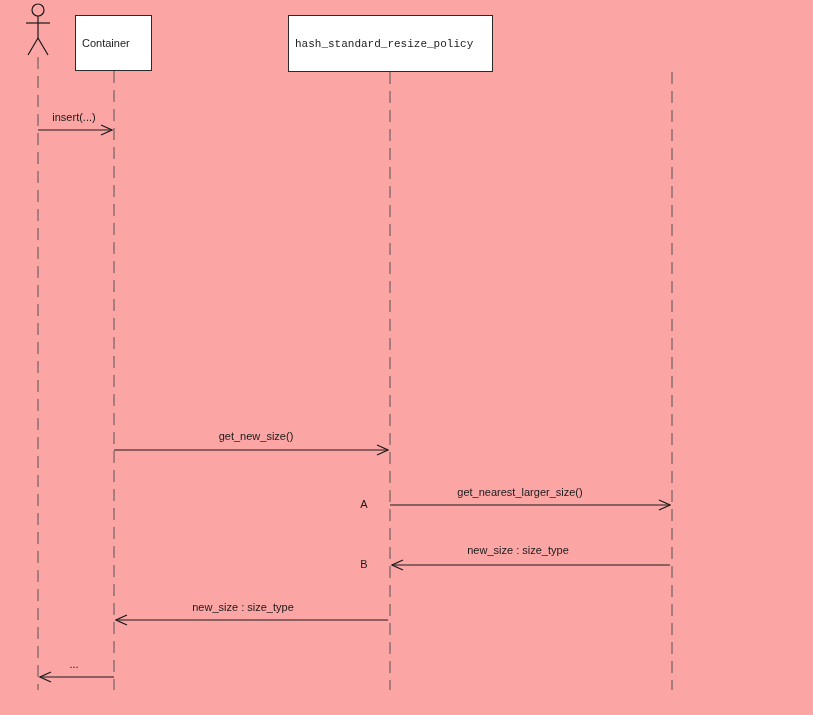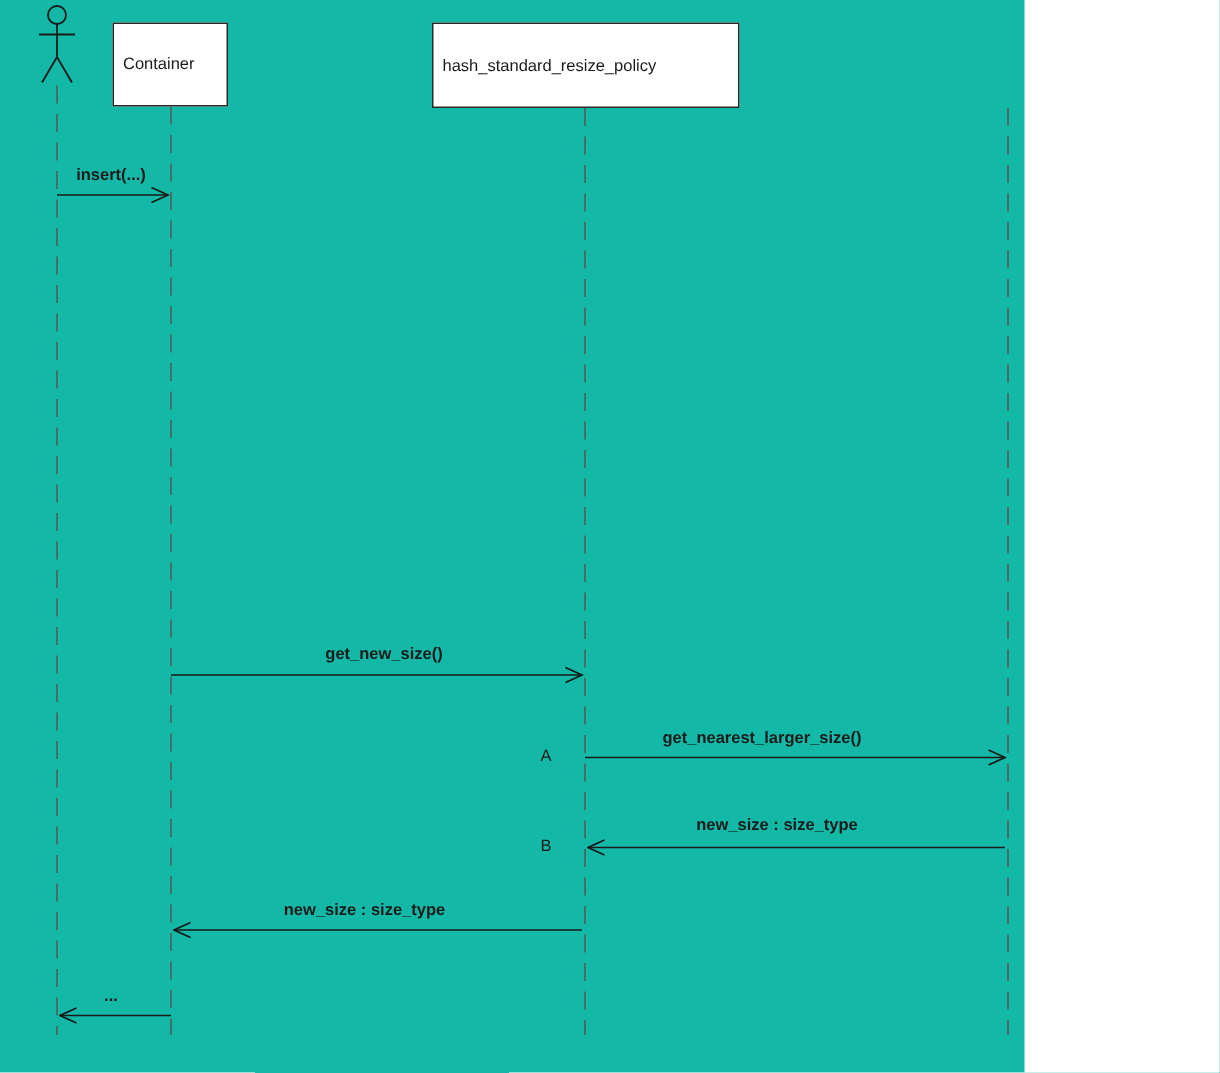--- a/index.html
+++ b/index.html
@@ -1,30 +1,30 @@
 <!DOCTYPE html>
 <html><head>
 <meta charset="utf-8">
 <style>
   html,body{margin:0;padding:0;background:#ffffff;}
   .stage{
-    position:relative;width:683px;height:715px;background:#14b8a6;
+    position:relative;width:813px;height:715px;background:#fca5a5;
     font-family:"Liberation Sans",sans-serif;font-size:11px;color:#1a1a1a;
     overflow:hidden;
   }
   .overlay{position:absolute;left:0;top:0;z-index:1;}
   .participant{
     position:absolute;box-sizing:border-box;z-index:2;
     border:1px solid #2a2a2a;background:#ffffff;
     display:flex;align-items:center;padding:0 6px;
     white-space:nowrap;
   }
   .msg-label{
     position:absolute;z-index:2;transform:translateX(-50%);
-    white-space:nowrap;line-height:12px;height:12px;text-align:left;font-weight:bold;
+    white-space:nowrap;line-height:12px;height:12px;text-align:left;
   }
   .seq-marker{
     position:absolute;z-index:2;transform:translateX(-50%);
     line-height:12px;height:12px;text-align:center;
   }
 </style>
 </head>
 <body>
 
 <div class="stage">
@@ -58,30 +58,30 @@
       <line x1="670" y1="565" x2="392" y2="565" marker-end="url(#arrowOpen)"></line>
       <line x1="388" y1="620" x2="116" y2="620" marker-end="url(#arrowOpen)"></line>
       <line x1="114" y1="677" x2="40" y2="677" marker-end="url(#arrowOpen)"></line>
     </g>
   </svg>
 
   <div class="participant" style="left:75px;top:15px;width:77px;height:56px;">
     <span>Container</span>
   </div>
 
-  <div class="participant" style="left:288px;top:15px;width:205px;height:57px;">
+  <div class="participant" style="left:288px;top:15px;width:205px;height:57px;font-family:Liberation Mono, monospace;">
     <span>hash_standard_resize_policy</span>
   </div>
 
 
   <div class="msg-label" style="left:74px;top:111px;">insert(...)</div>
 
   <div class="msg-label" style="left:244px;top:430px;margin-left:12px;">get_new_size()</div>
 
-  <div class="msg-label" style="left:508px;top:486px;">get_nearest_larger_size()</div>
+  <div class="msg-label" style="left:520px;top:486px;">get_nearest_larger_size()</div>
 
   <div class="msg-label" style="left:518px;top:544px;">new_size : size_type</div>
 
   <div class="msg-label" style="left:243px;top:601px;">new_size : size_type</div>
 
   <div class="msg-label" style="left:74px;top:658px;">...</div>
 
   <div class="seq-marker" style="left:364px;top:498px;">A</div>
 
   <div class="seq-marker" style="left:364px;top:558px;">B</div>

